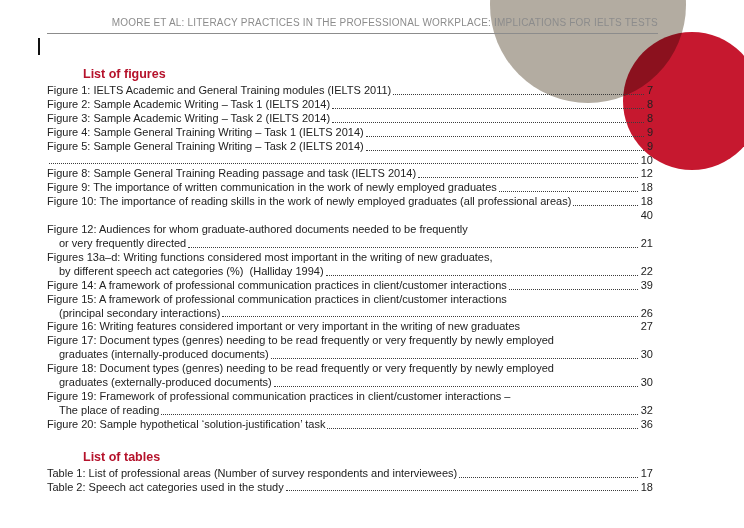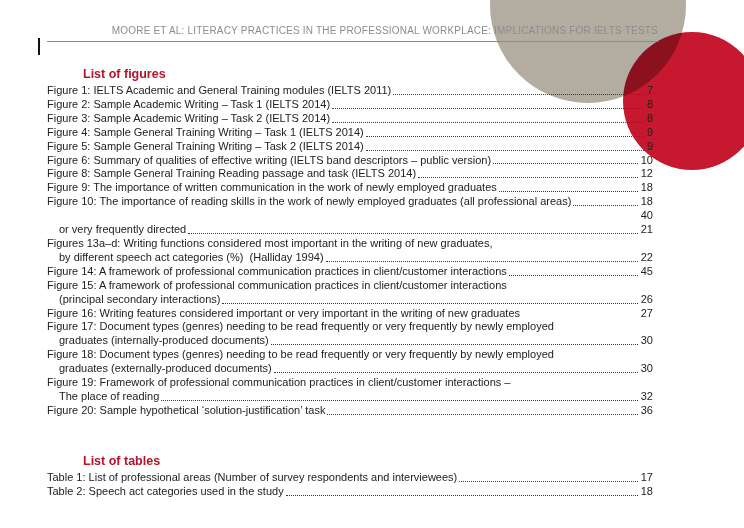--- a/index.html
+++ b/index.html
@@ -21,21 +21,21 @@
   }
   .circle-red {
     left: 623px; top: 32px; width: 138px; height: 138px;
     background: var(--circle-red, #c6182f);
     mix-blend-mode: multiply;
     z-index: 1;
   }
 
   
   .running-header {
-    position: absolute; left: 47px; top: 24px; width: 611px;
+    position: absolute; left: 47px; top: 16px; width: 611px;
     text-align: right;
     font-size: 10px; line-height: 13px; letter-spacing: 0.2px;
     color: var(--header-gray, #8c8c8c);
     padding-bottom: 4px;
     border-bottom: 1px solid var(--header-gray, #8c8c8c);
     z-index: 2;
     white-space: nowrap;
   }
 
   
@@ -50,21 +50,21 @@
     position: absolute; left: 47px; top: 67px; width: 606px;
     z-index: 2;
     color: #222222;
   }
   .section-heading {
     color: var(--accent-red, #b5122b);
     font-size: 12.5px; font-weight: bold; line-height: 14px;
     margin-bottom: 3px;
     padding-left: 36px;
   }
-  .tables-block { margin-top: 36px; }
+  .tables-block { margin-top: 18px; }
 
   .toc-entry { font-size: 11px; line-height: 13.9px; }
   .toc-line { white-space: pre-wrap; }
   .toc-line.cont, .toc-text.cont { padding-left: 12px; text-align: center; }
   .toc-row { display: flex; align-items: baseline; }
   .toc-text { white-space: pre-wrap; flex: none; }
   .leader {
     flex: 1 1 auto; min-width: 6px; height: 0;
     border-bottom: 1px dotted #3c3c3c;
     align-self: flex-end;
@@ -121,21 +121,20 @@
           </div>
           <div class="toc-entry">
             <div class="toc-row">
               <span class="toc-text">Figure 5: Sample General Training Writing – Task 2 (IELTS 2014)</span>
               <span class="leader"></span>
               <span class="pagenum">9</span>
             </div>
           </div>
           <div class="toc-entry">
             <div class="toc-row">
-              <span class="toc-text">Figure 6: Summary of qualities of effective writing (IELTS band descriptors – public version)</span>
               <span class="leader"></span>
               <span class="pagenum">10</span>
             </div>
           </div>
           <div class="toc-entry">
             <div class="toc-row">
               <span class="toc-text">Figure 8: Sample General Training Reading passage and task (IELTS 2014)</span>
               <span class="leader"></span>
               <span class="pagenum">12</span>
             </div>
@@ -154,39 +153,40 @@
               <span class="pagenum">18</span>
             </div>
           </div>
           <div class="toc-entry">
             <div class="toc-row">
               <span class="leader nodots"></span>
               <span class="pagenum">40</span>
             </div>
           </div>
           <div class="toc-entry">
+            <div class="toc-line">Figure 12: Audiences for whom graduate-authored documents needed to be frequently</div>
             <div class="toc-row">
               <span class="toc-text cont">or very frequently directed</span>
               <span class="leader"></span>
               <span class="pagenum">21</span>
             </div>
           </div>
           <div class="toc-entry">
             <div class="toc-line">Figures 13a–d: Writing functions considered most important in the writing of new graduates,</div>
             <div class="toc-row">
               <span class="toc-text cont">by different speech act categories (%)  (Halliday 1994)</span>
               <span class="leader"></span>
               <span class="pagenum">22</span>
             </div>
           </div>
           <div class="toc-entry">
             <div class="toc-row">
               <span class="toc-text">Figure 14: A framework of professional communication practices in client/customer interactions</span>
               <span class="leader"></span>
-              <span class="pagenum">45</span>
+              <span class="pagenum">39</span>
             </div>
           </div>
           <div class="toc-entry">
             <div class="toc-line">Figure 15: A framework of professional communication practices in client/customer interactions</div>
             <div class="toc-row">
               <span class="toc-text cont">(principal secondary interactions)</span>
               <span class="leader"></span>
               <span class="pagenum">26</span>
             </div>
           </div>

